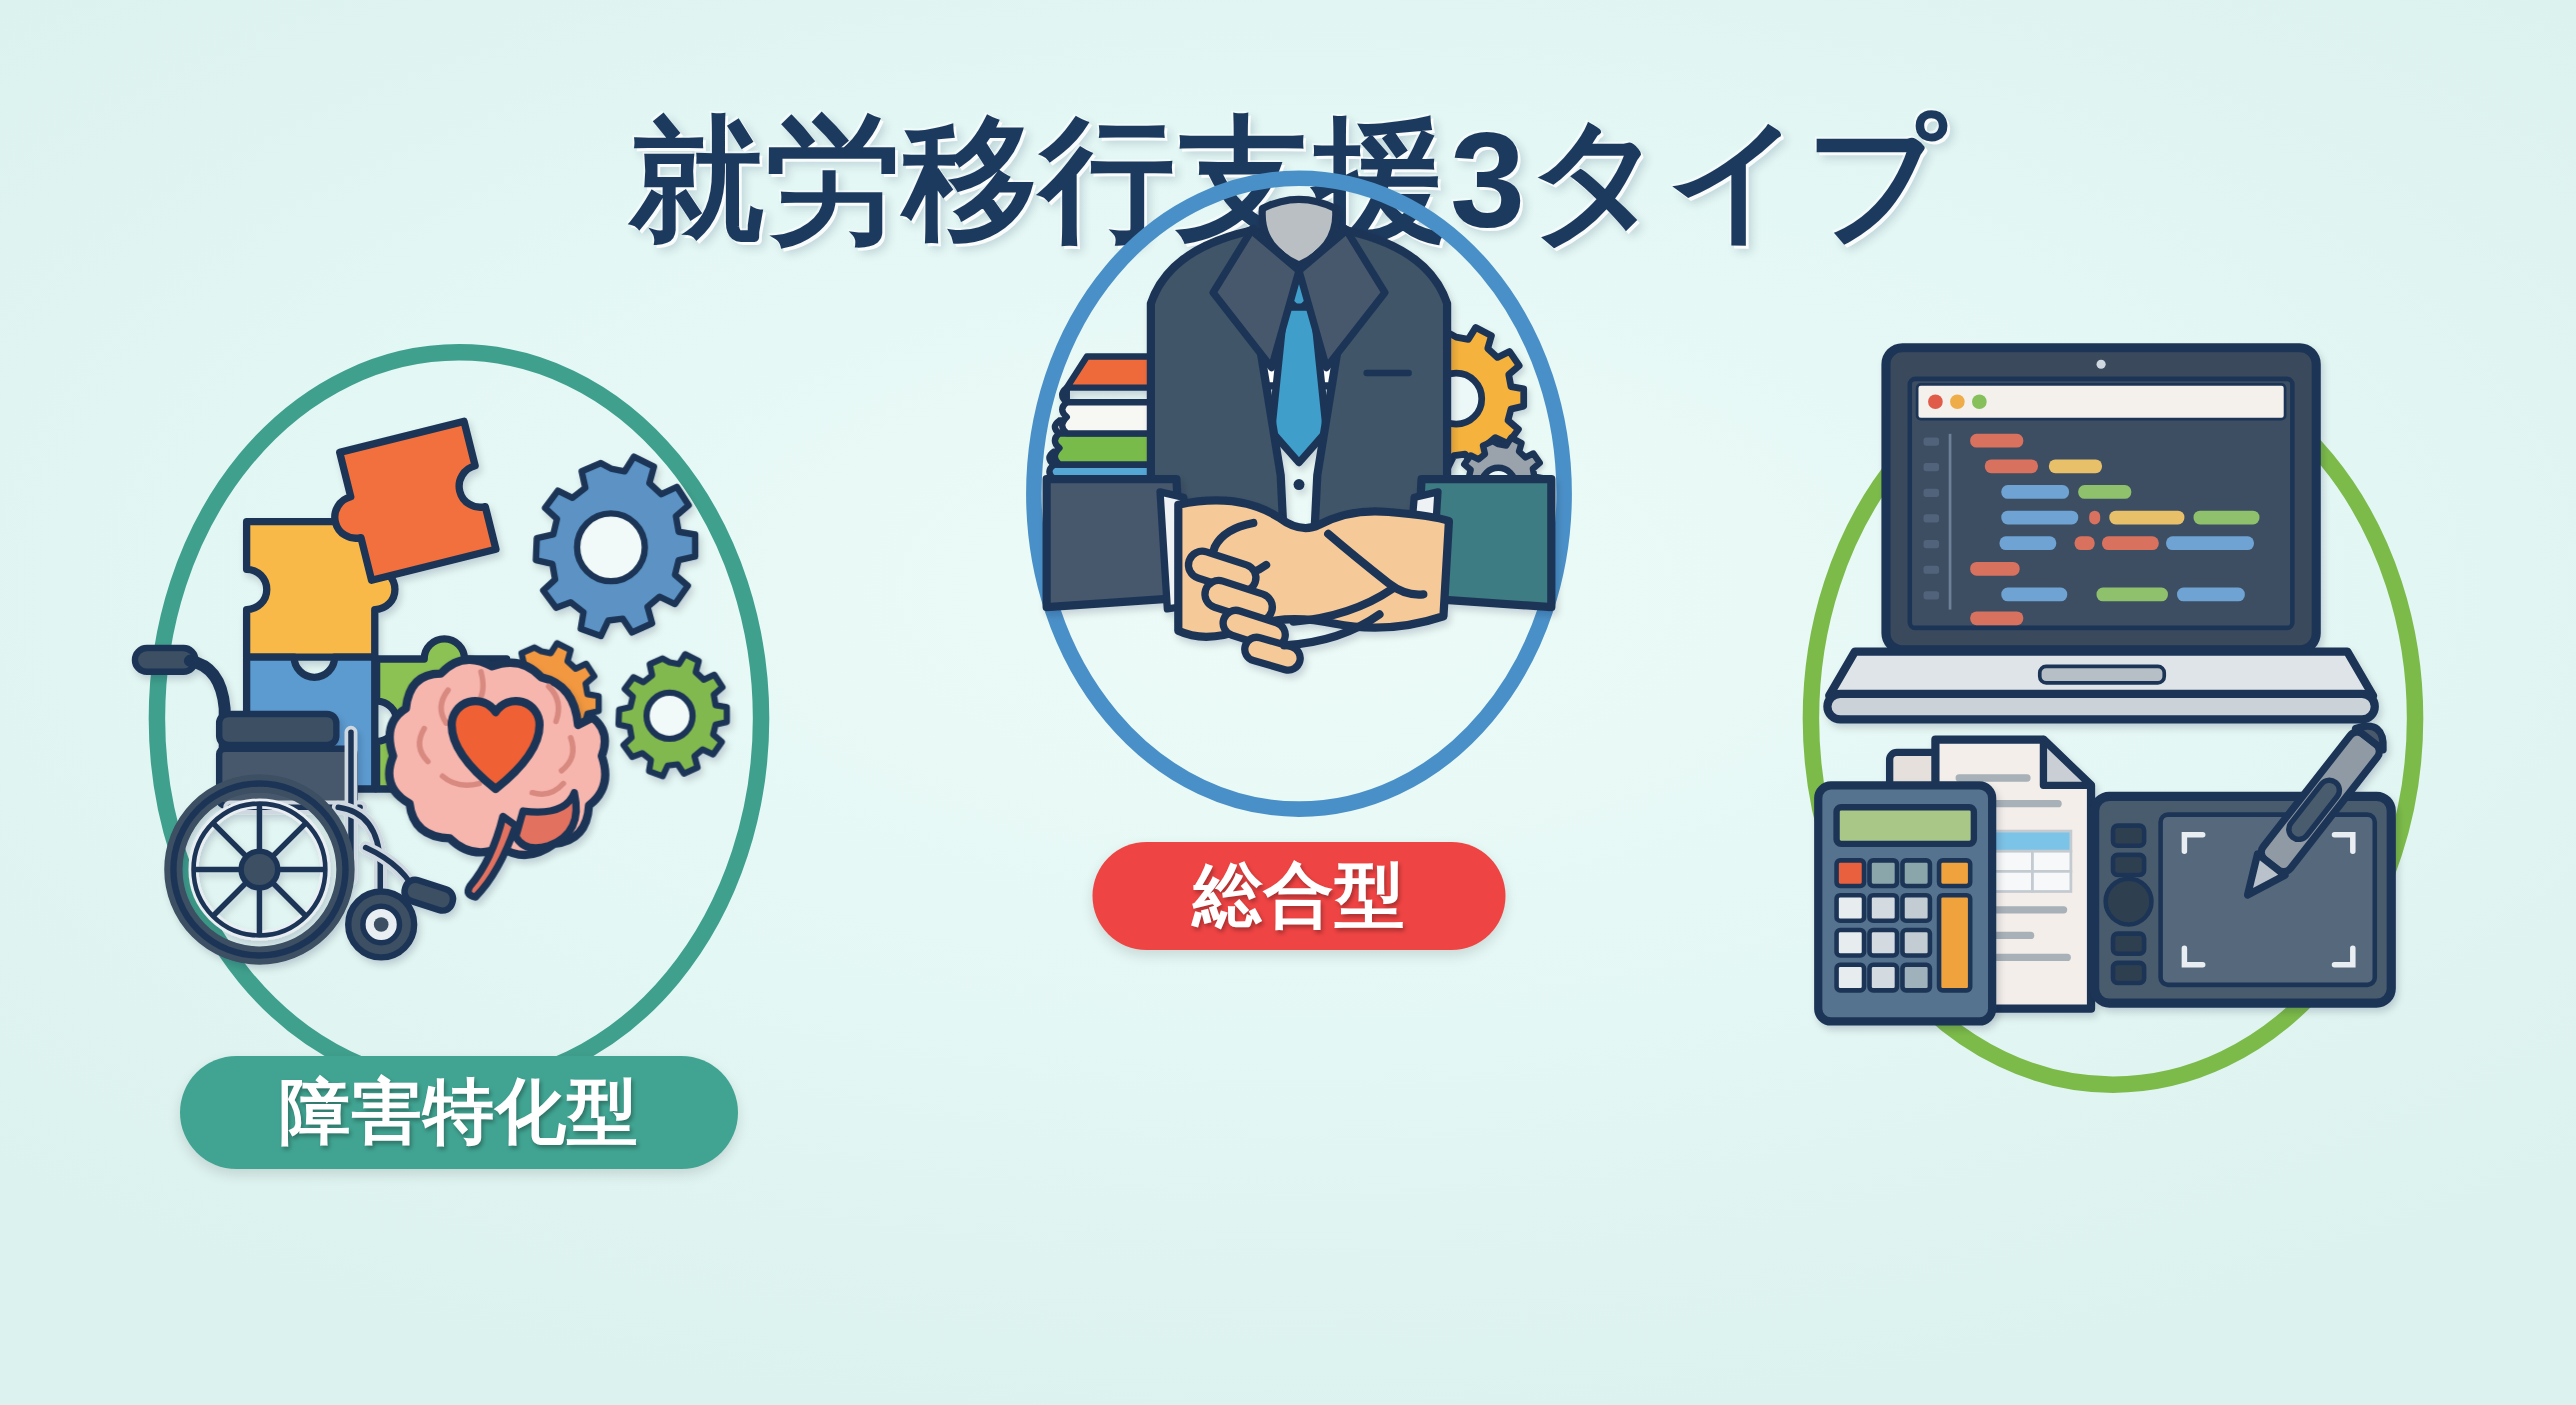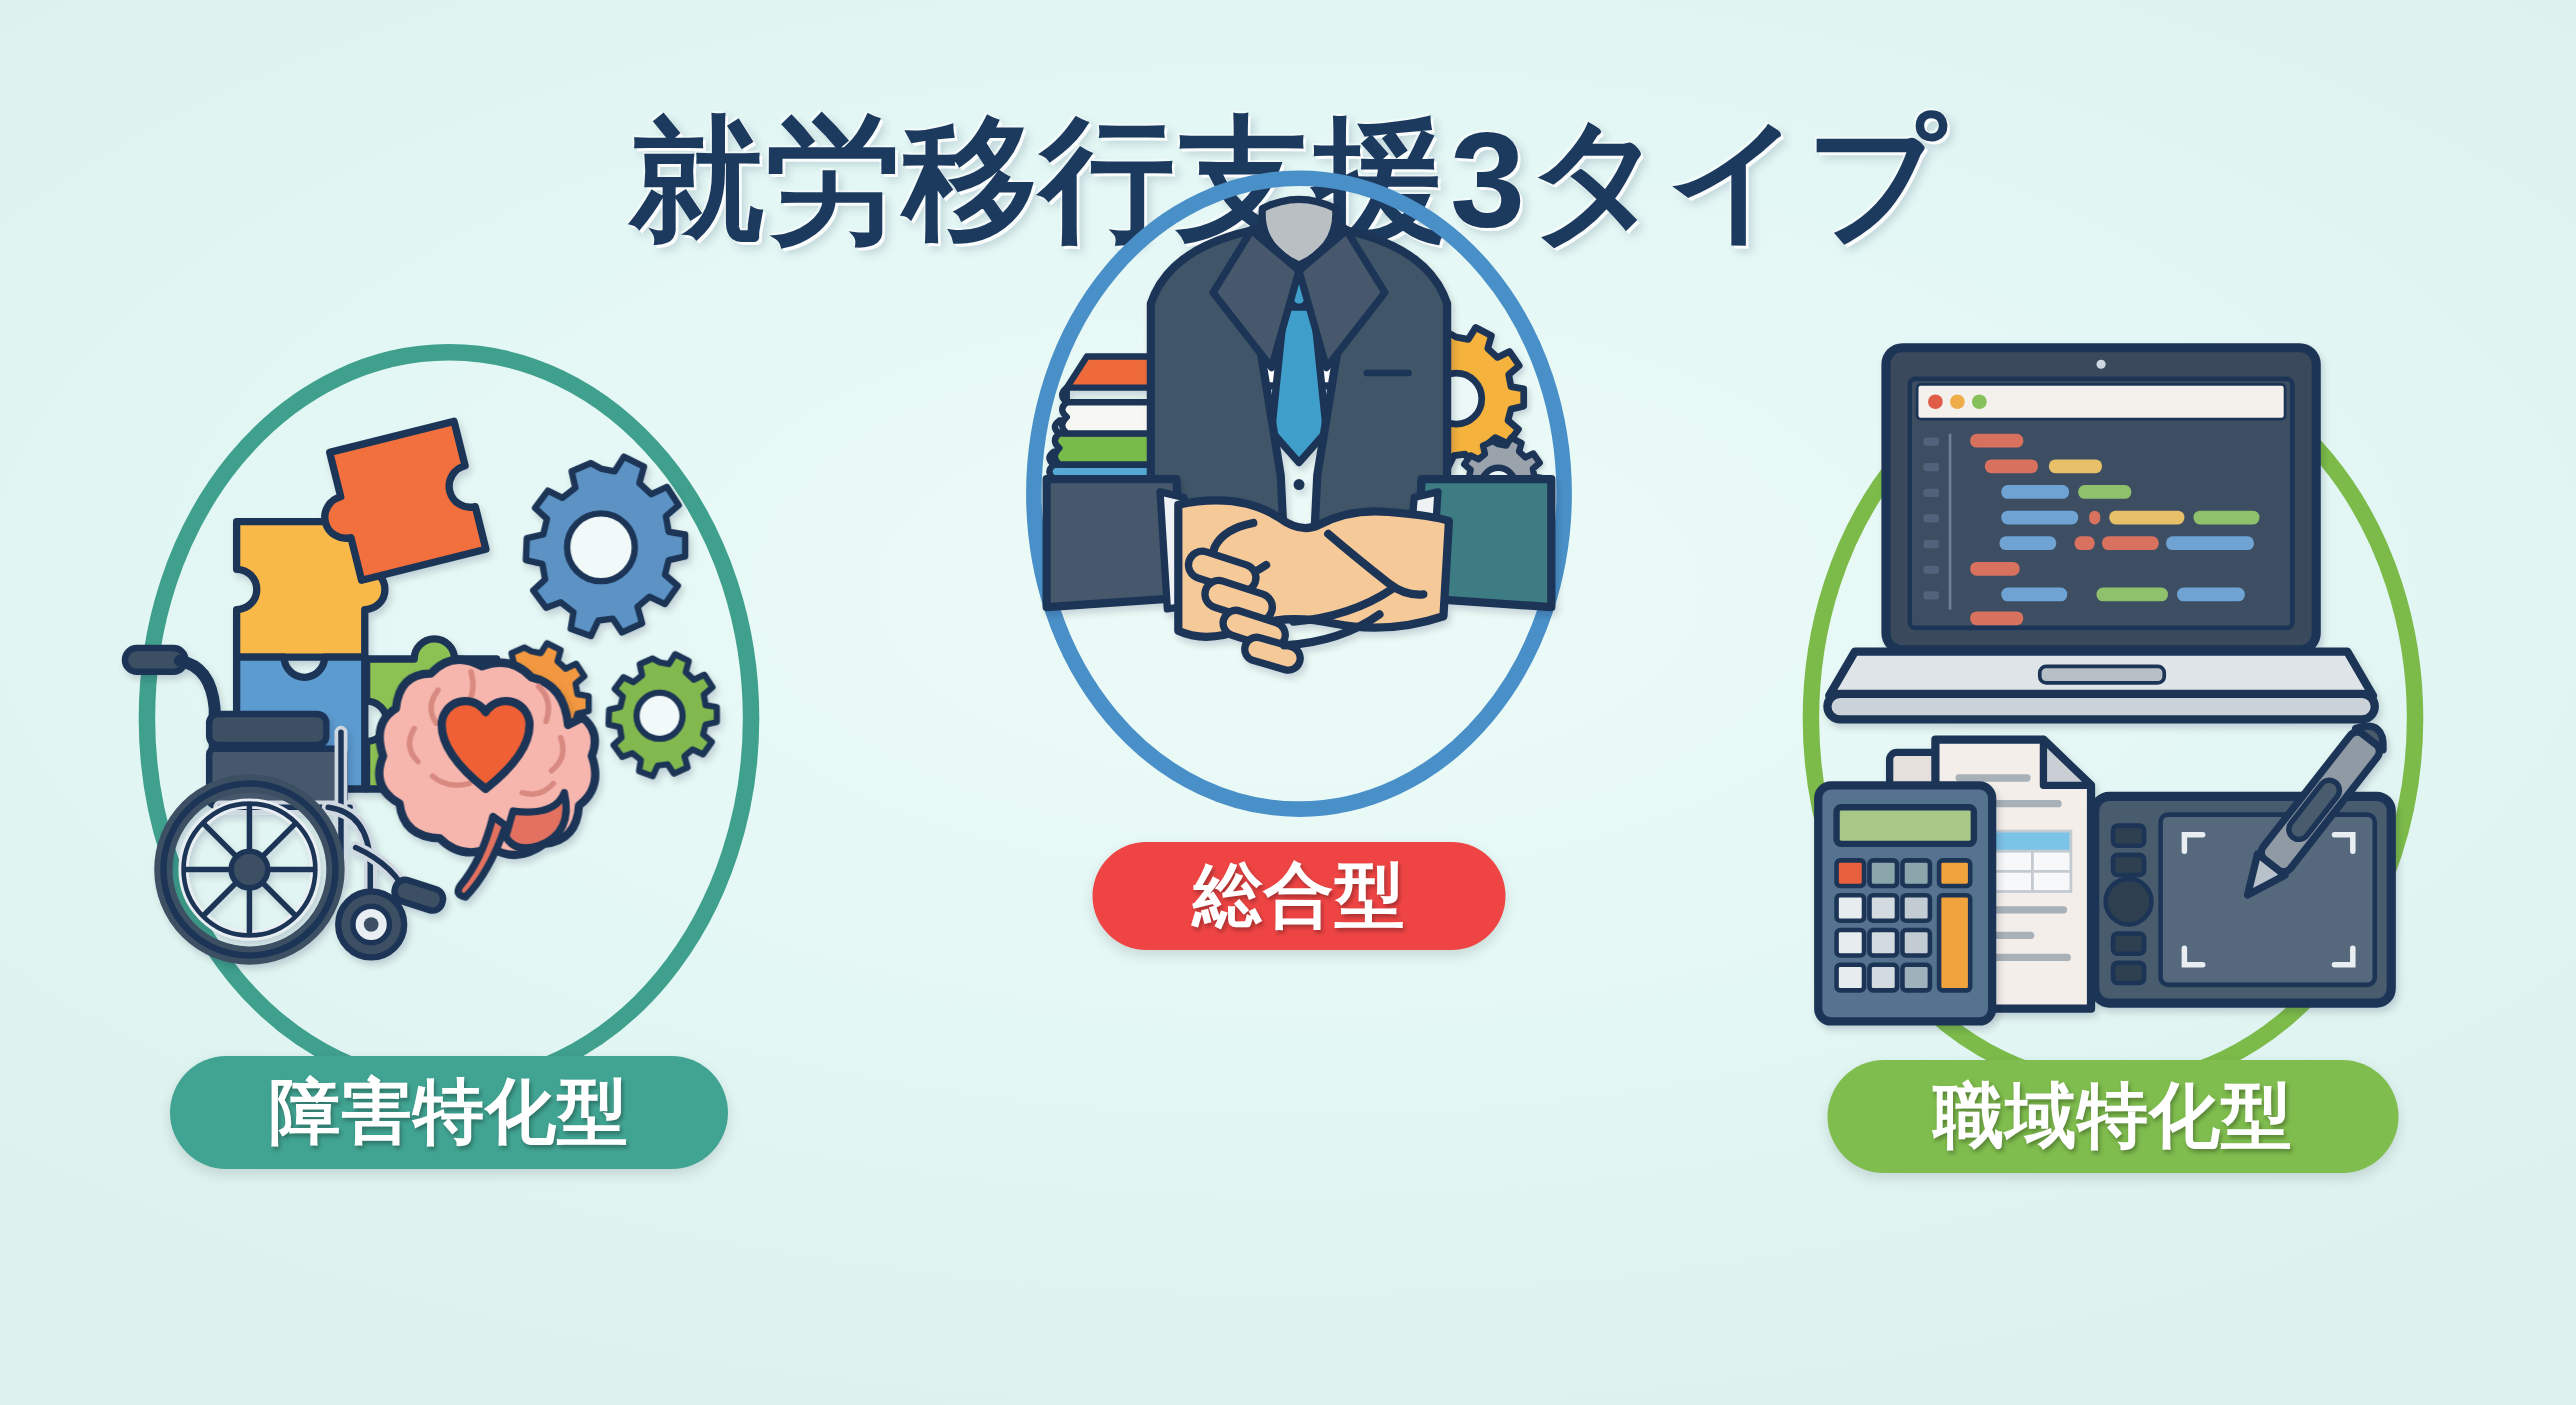--- a/index.html
+++ b/index.html
@@ -65,21 +65,21 @@
     color: #ffffff;
     font-weight: 900;
     white-space: nowrap;
     text-shadow: 1.8px 2.7px 4.6px rgba(0,0,0,0.30);
     box-shadow: 0 5.5px 12.8px rgba(0,0,0,0.13);
     letter-spacing: 0.9px;
     user-select: none;
   }
 
   
-  #card-disability { left: 92px; top: 302px; width: 714px; height: 823px; }
+  #card-disability { left: 102px; top: 302px; width: 714px; height: 823px; }
   #pill-disability {
     bottom: -44px;
     width: 558px; height: 113px;
     background: #41a492;
     font-size: 71px;
   }
 
   
   #card-general { left: 979px; top: 128px; width: 640px; height: 787px; }
   #pill-general {
@@ -441,15 +441,14 @@
       </g>
       <g transform="rotate(38 560 620)">
         <rect x="540" y="440" width="38" height="174" rx="10" fill="#8f9aa4" stroke="#1d3557" stroke-width="8"></rect>
         <rect x="548" y="500" width="22" height="76" rx="11" fill="#4a5c6e" stroke="#1d3557" stroke-width="6"></rect>
         <path d="M540,614 h38 l-19,42 z" fill="#b9c2ca" stroke="#1d3557" stroke-width="8" stroke-linejoin="round"></path>
         <path d="M540,440 q19,-28 38,0 z" fill="#49596a" stroke="#1d3557" stroke-width="8" stroke-linejoin="round"></path>
       </g>
     </g>
   </svg>
 
-  <div class="label-pill" id="pill-vocational">職域特化型</div>
 </div>
 
 
 </body></html>

